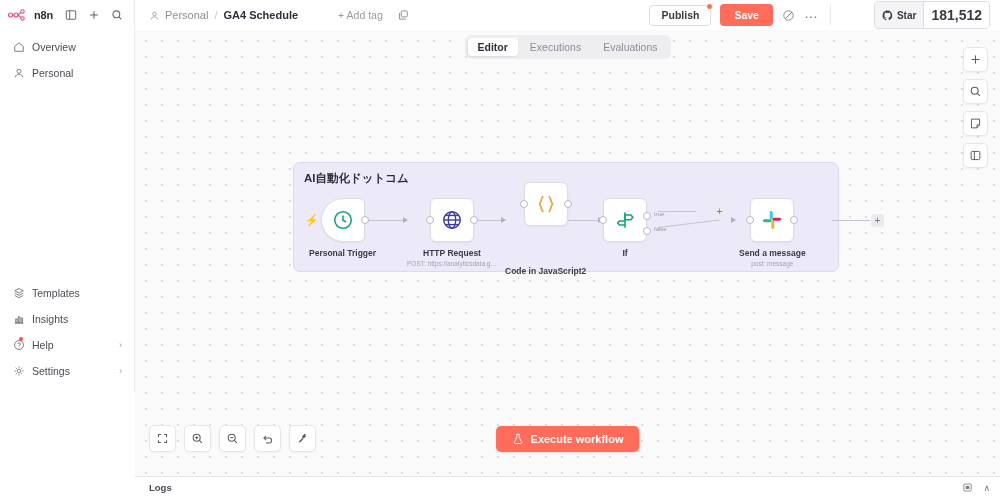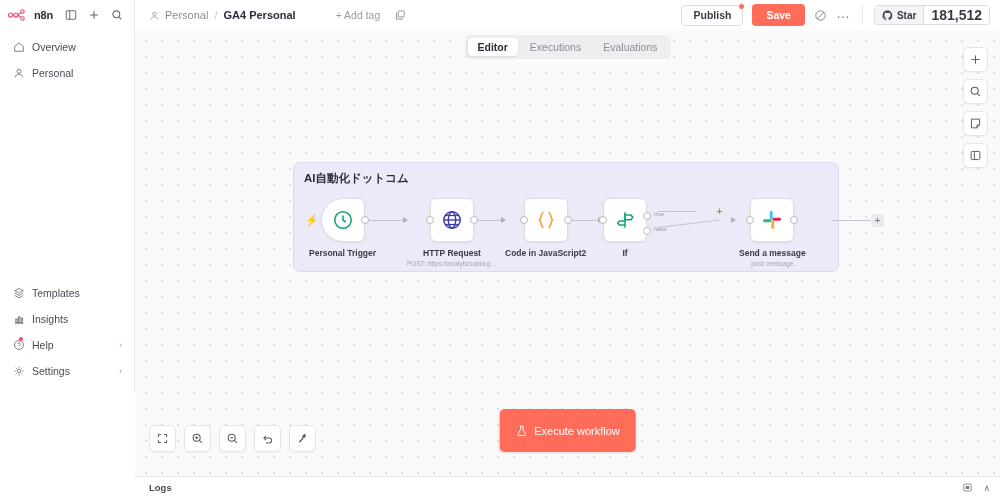--- a/index.html
+++ b/index.html
@@ -61,21 +61,21 @@
   }
   .btn-publish .dot { position: absolute; top: -3px; right: -3px; width: 7px; height: 7px; border-radius: 50%; background: #ff6d5a; border: 1px solid #fff; }
   .btn-save {
     height: 22px; padding: 0 14px; font-size: 10.5px; font-weight: 600; color: #fff;
     background: #ff6d5a; border: none; border-radius: 4px; cursor: pointer;
     display: flex; align-items: center;
   }
   .hdr-plain-ic { color: #7a7a85; display: flex; align-items: center; cursor: pointer; }
   .hdr-dots { color: #7a7a85; font-size: 14px; letter-spacing: 1px; cursor: pointer; line-height: 1; padding-bottom: 5px; }
   .hdr-divider { width: 1px; height: 20px; background: #e9e9ed; margin: 0 2px; }
-  .gh-star { display: flex; align-items: stretch; height: 20px; border: 1px solid #dcdce3; border-radius: 4px; overflow: hidden; cursor: pointer; }
+  .gh-star { display: flex; align-items: stretch; height: 28px; border: 1px solid #dcdce3; border-radius: 4px; overflow: hidden; cursor: pointer; margin-left: 32px; }
   .gh-left { display: flex; align-items: center; gap: 4px; padding: 0 7px; background: #f4f4f6; font-size: 10px; color: #3a3a45; font-weight: 600; }
   .gh-count { display: flex; align-items: center; padding: 0 7px; background: #fff; font-size: 14px; color: #3a3a45; font-weight: 600; border-left: 1px solid #dcdce3; }
 
   
   .canvas {
     position: relative; flex: 1;
     background-color: #fafafb;
     background-image: radial-gradient(#dcdce3 1px, transparent 1px);
     background-size: 16px 16px; background-position: 3px 3px;
     overflow: hidden;
@@ -137,22 +137,22 @@
 
   
   .bottom-tools { position: absolute; left: 14px; bottom: 24px; display: flex; gap: 8px; z-index: 20; }
   .bt-btn {
     width: 27px; height: 27px; background: #fff; border: 1px solid #e4e4ea; border-radius: 5px;
     display: flex; align-items: center; justify-content: center; color: #5b5b66; cursor: pointer;
     box-shadow: 0 1px 2px rgba(0,0,0,.04);
   }
   .exec-btn {
     position: absolute; left: 50%; transform: translateX(-50%); bottom: 24px;
-    height: 43px; padding: 0 16px; background: #ff6d5a; color: #fff; border: none; border-radius: 5px;
-    font-size: 11px; font-weight: 400; display: flex; align-items: center; gap: 7px; cursor: pointer;
+    height: 26px; padding: 0 16px; background: #ff6d5a; color: #fff; border: none; border-radius: 5px;
+    font-size: 11px; font-weight: 700; display: flex; align-items: center; gap: 7px; cursor: pointer;
     box-shadow: 0 1px 3px rgba(0,0,0,.12); z-index: 20;
   }
 
   
   .logs-bar {
     height: 22px; flex: 0 0 22px; background: #fff; border-top: 1px solid #e9e9ed;
     display: flex; align-items: center; padding: 0 10px 0 14px;
   }
   .logs-label { font-size: 9.5px; color: #4b4b57; font-weight: 600; cursor: pointer; }
   .logs-right { margin-left: auto; display: flex; align-items: center; gap: 10px; color: #7a7a85; }
@@ -271,21 +271,21 @@
     <header class="header">
       <div class="breadcrumb">
         <span class="bc-person-ic">
           <svg width="11" height="11" viewBox="0 0 14 14" fill="none" stroke="currentColor" stroke-width="1.1">
             <circle cx="7" cy="5" r="2.2"></circle>
               <path d="M3 12c0-2.2 1.8-3.4 4-3.4s4 1.2 4 3.4"></path>
           </svg>
         </span>
         <span class="bc-personal">Personal</span>
         <span class="bc-sep">/</span>
-        <span class="bc-title">GA4 Personal</span>
+        <span class="bc-title">GA4 Schedule</span>
       </div>
       <span class="add-tag">+ Add tag</span>
       <span class="hdr-ic">
         <svg width="12" height="12" viewBox="0 0 14 14" fill="none" stroke="currentColor" stroke-width="1.1">
           <path d="M3 4.5v7.3h7.3"></path>
             <rect x="5" y="2.2" width="7" height="7" rx="1.2"></rect>
         </svg>
       </span>
 
       <div class="hdr-right">
@@ -390,21 +390,21 @@
               <line x1="3" y1="12" x2="21" y2="12"></line>
               <line x1="4.3" y1="7" x2="19.7" y2="7"></line>
               <line x1="4.3" y1="17" x2="19.7" y2="17"></line>
           </svg>
           <span class="port out"></span>
         </div>
         <div class="node-label">HTTP Request</div>
         <div class="node-sub">POST: https://analyticsdata.g…</div>
       </div>
 
-      <div class="node" style="left:370px; top:168px;">
+      <div class="node" style="left:370px; top:152px;gap:34px;">
         <div class="node-box">
           <span class="port in"></span>
           <svg width="24" height="24" viewBox="0 0 24 24" fill="none" stroke="#f2a53c" stroke-width="1.7">
             <path d="M9.5 4.5C7 4.5 7.8 9.5 5.5 12c2.3 2.5 1.5 7.5 4 7.5"></path>
             <path d="M14.5 4.5c2.5 0 1.7 5 4 7.5-2.3 2.5-1.5 7.5-4 7.5"></path>
           </svg>
           <span class="port out"></span>
         </div>
         <div class="node-label">Code in JavaScript2</div>
       </div>

